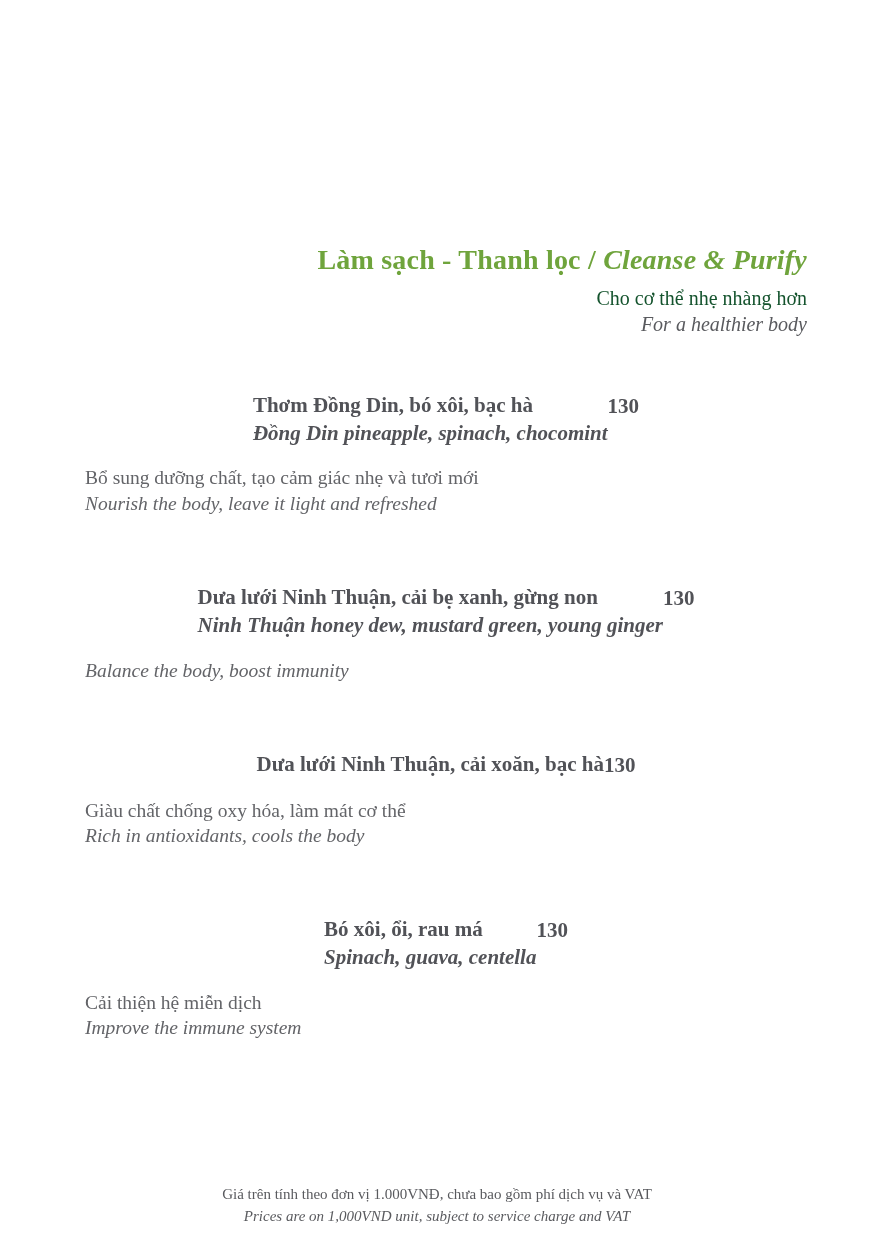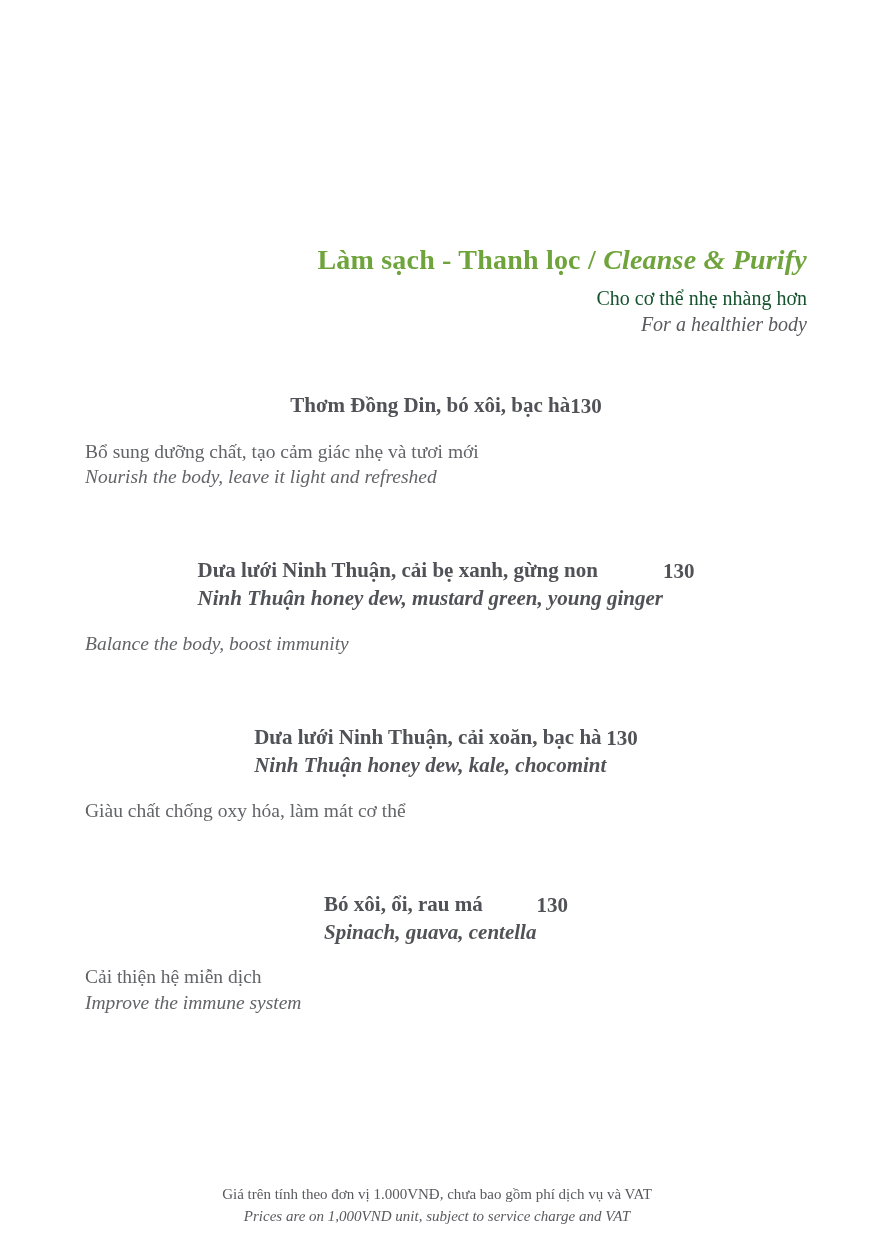--- a/index.html
+++ b/index.html
@@ -116,20 +116,21 @@
     <div class="section-subtitle-vi">Cho cơ thể nhẹ nhàng hơn</div>
     <div class="section-subtitle-en">For a healthier body</div>
   </div>
 
   <div class="menu">
 
     <div class="menu-item">
       <div class="item-head">
         <div class="item-names">
           <div class="item-name-vi">Thơm Đồng Din, bó xôi, bạc hà</div>
+          <div class="item-name-en">Đồng Din pineapple, spinach, chocomint</div>
         </div>
         <div class="item-price">130</div>
       </div>
       <div class="item-descs">
         <div class="item-desc-vi">Bổ sung dưỡng chất, tạo cảm giác nhẹ và tươi mới</div>
         <div class="item-desc-en">Nourish the body, leave it light and refreshed</div>
       </div>
     </div>
 
     <div class="menu-item">
@@ -142,26 +143,26 @@
       </div>
       <div class="item-descs">
         <div class="item-desc-en">Balance the body, boost immunity</div>
       </div>
     </div>
 
     <div class="menu-item">
       <div class="item-head">
         <div class="item-names">
           <div class="item-name-vi">Dưa lưới Ninh Thuận, cải xoăn, bạc hà</div>
-          <div class="item-name-en">Ninh Thuận honey dew, kale, chocomint</div>
         </div>
         <div class="item-price">130</div>
       </div>
       <div class="item-descs">
         <div class="item-desc-vi">Giàu chất chống oxy hóa, làm mát cơ thể</div>
+        <div class="item-desc-en">Rich in antioxidants, cools the body</div>
       </div>
     </div>
 
     <div class="menu-item">
       <div class="item-head">
         <div class="item-names">
           <div class="item-name-vi">Bó xôi, ổi, rau má</div>
           <div class="item-name-en">Spinach, guava, centella</div>
         </div>
         <div class="item-price">130</div>

